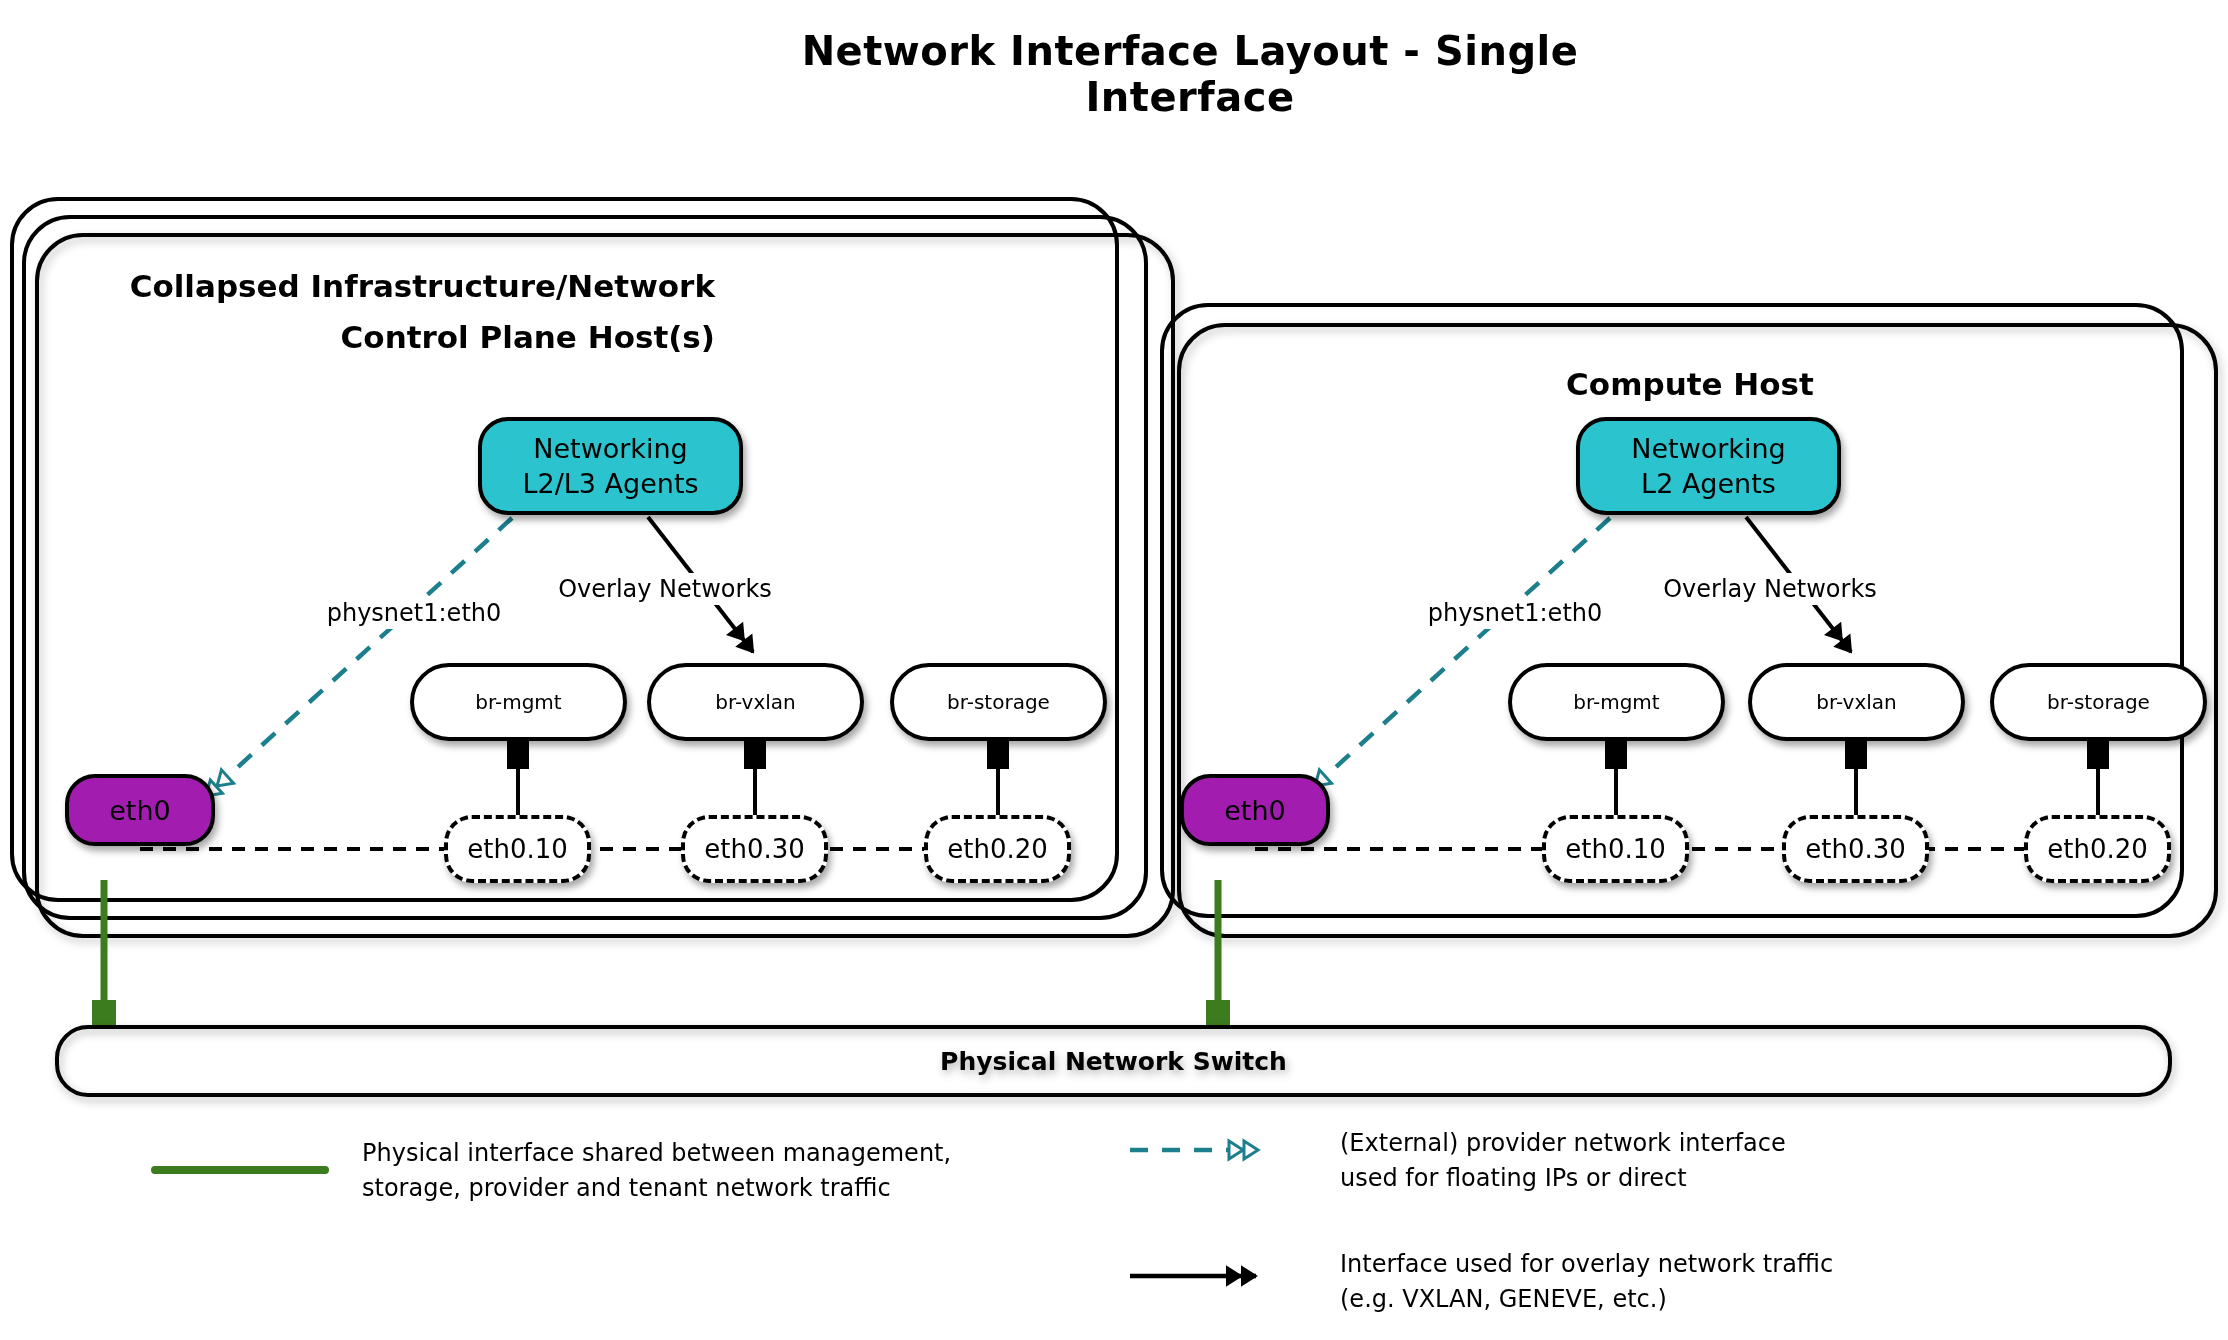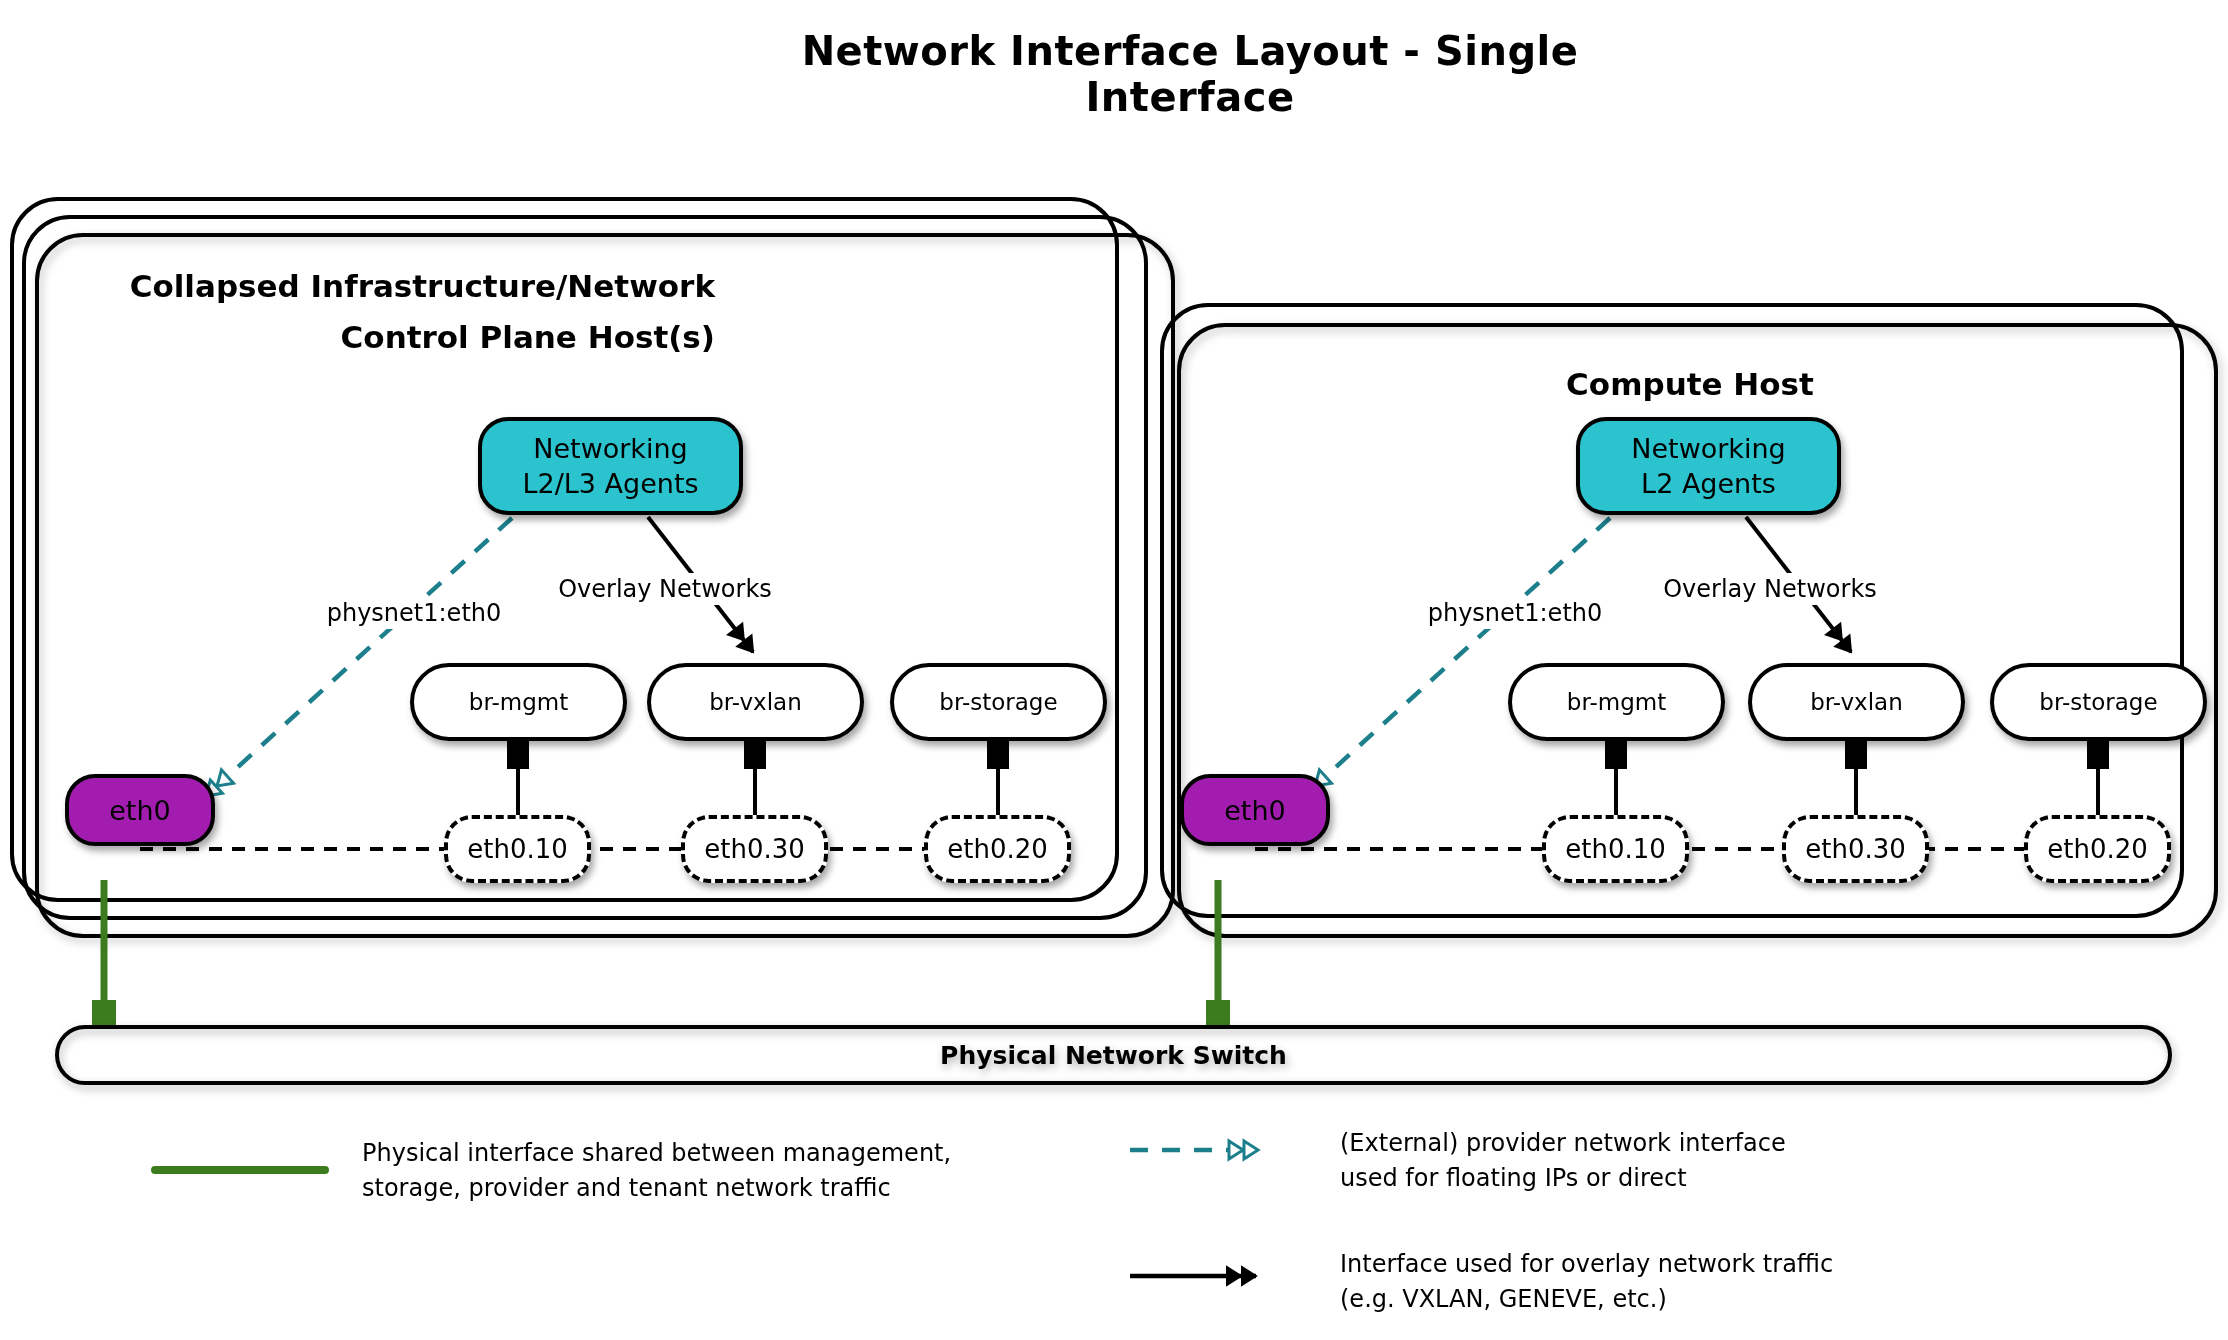--- a/index.html
+++ b/index.html
@@ -26,33 +26,33 @@
   
   .pill {
     position:absolute; display:flex; align-items:center; justify-content:center;
     text-align:center; background:#fff; border:4.5px solid #000;
     box-shadow: 3px 5px 7px rgba(0,0,0,0.35);
   }
   .agent {
     width:265px; height:98px; border-radius:30px;
     background:#2bc4ce; font-size:27px; line-height:35px; flex-direction:column;margin-left:28px;
   }
-  .bridge { width:217px; height:78px; border-radius:39px; font-size:23px; top:663px; }
+  .bridge { width:217px; height:78px; border-radius:39px; font-size:20px; top:663px; }
   .vlan   { width:147px; height:68px; border-radius:28px; border-style:dashed; border-width:4px; font-size:26px; top:815px; }
   .phys   { width:150px; height:72px; border-radius:30px; background:#a21caf; font-size:27px; top:774px; }
 
   
   .float-label {
     position:absolute; transform:translate(-50%,-50%);
     background:#fff; padding:2px 6px; font-size:24px; white-space:nowrap;
   }
 
   
   .switch {
-    position:absolute; left:55px; top:1025px; width:2117px; height:60px;
+    position:absolute; left:55px; top:1025px; width:2117px; height:72px;
     border:4px solid #000; border-radius:33px; background:transparent;
     display:flex; align-items:center; justify-content:center;
     font-size:25px; font-weight:bold;
     filter: drop-shadow(2px 4px 4px rgba(0,0,0,0.3));
   }
 
   
   .legend-text { position:absolute; font-size:24px; line-height:35px; white-space:nowrap; }
 
   svg.overlay { position:absolute; left:0; top:0; pointer-events:none; }

